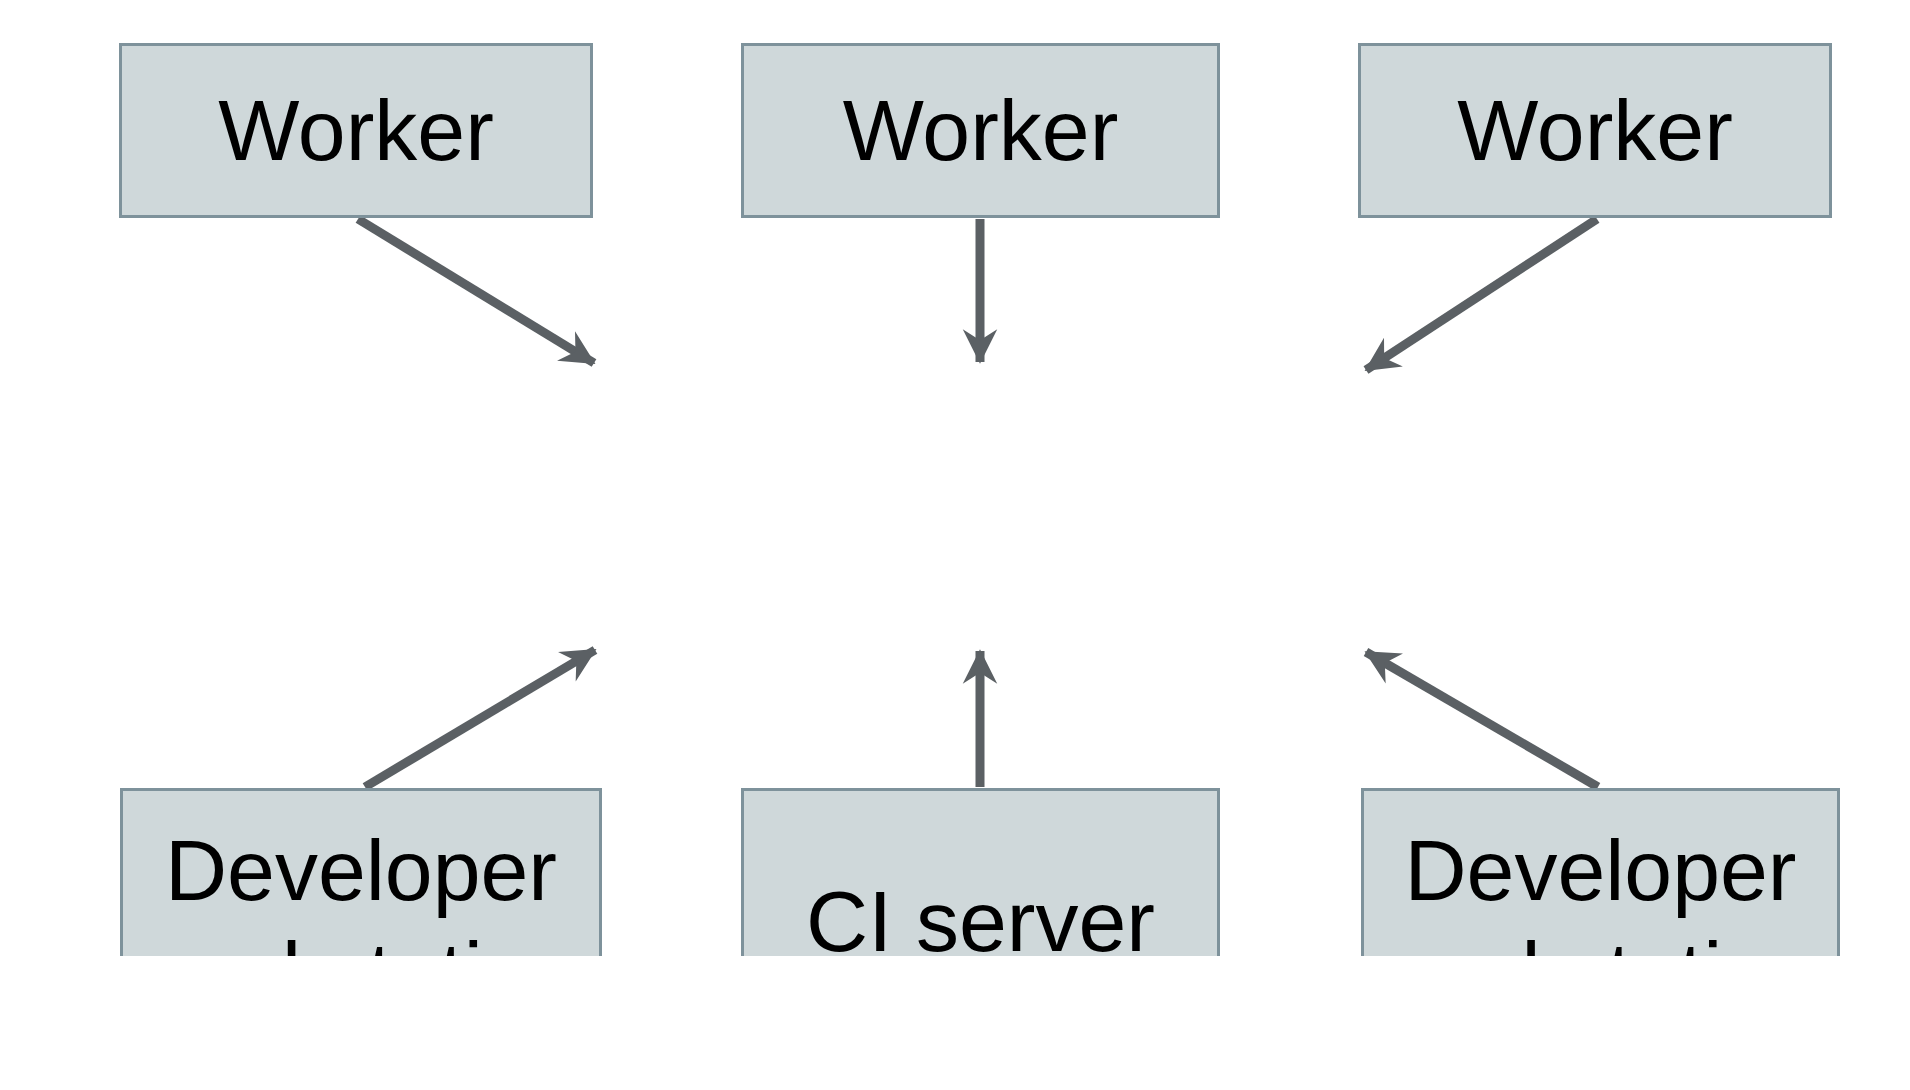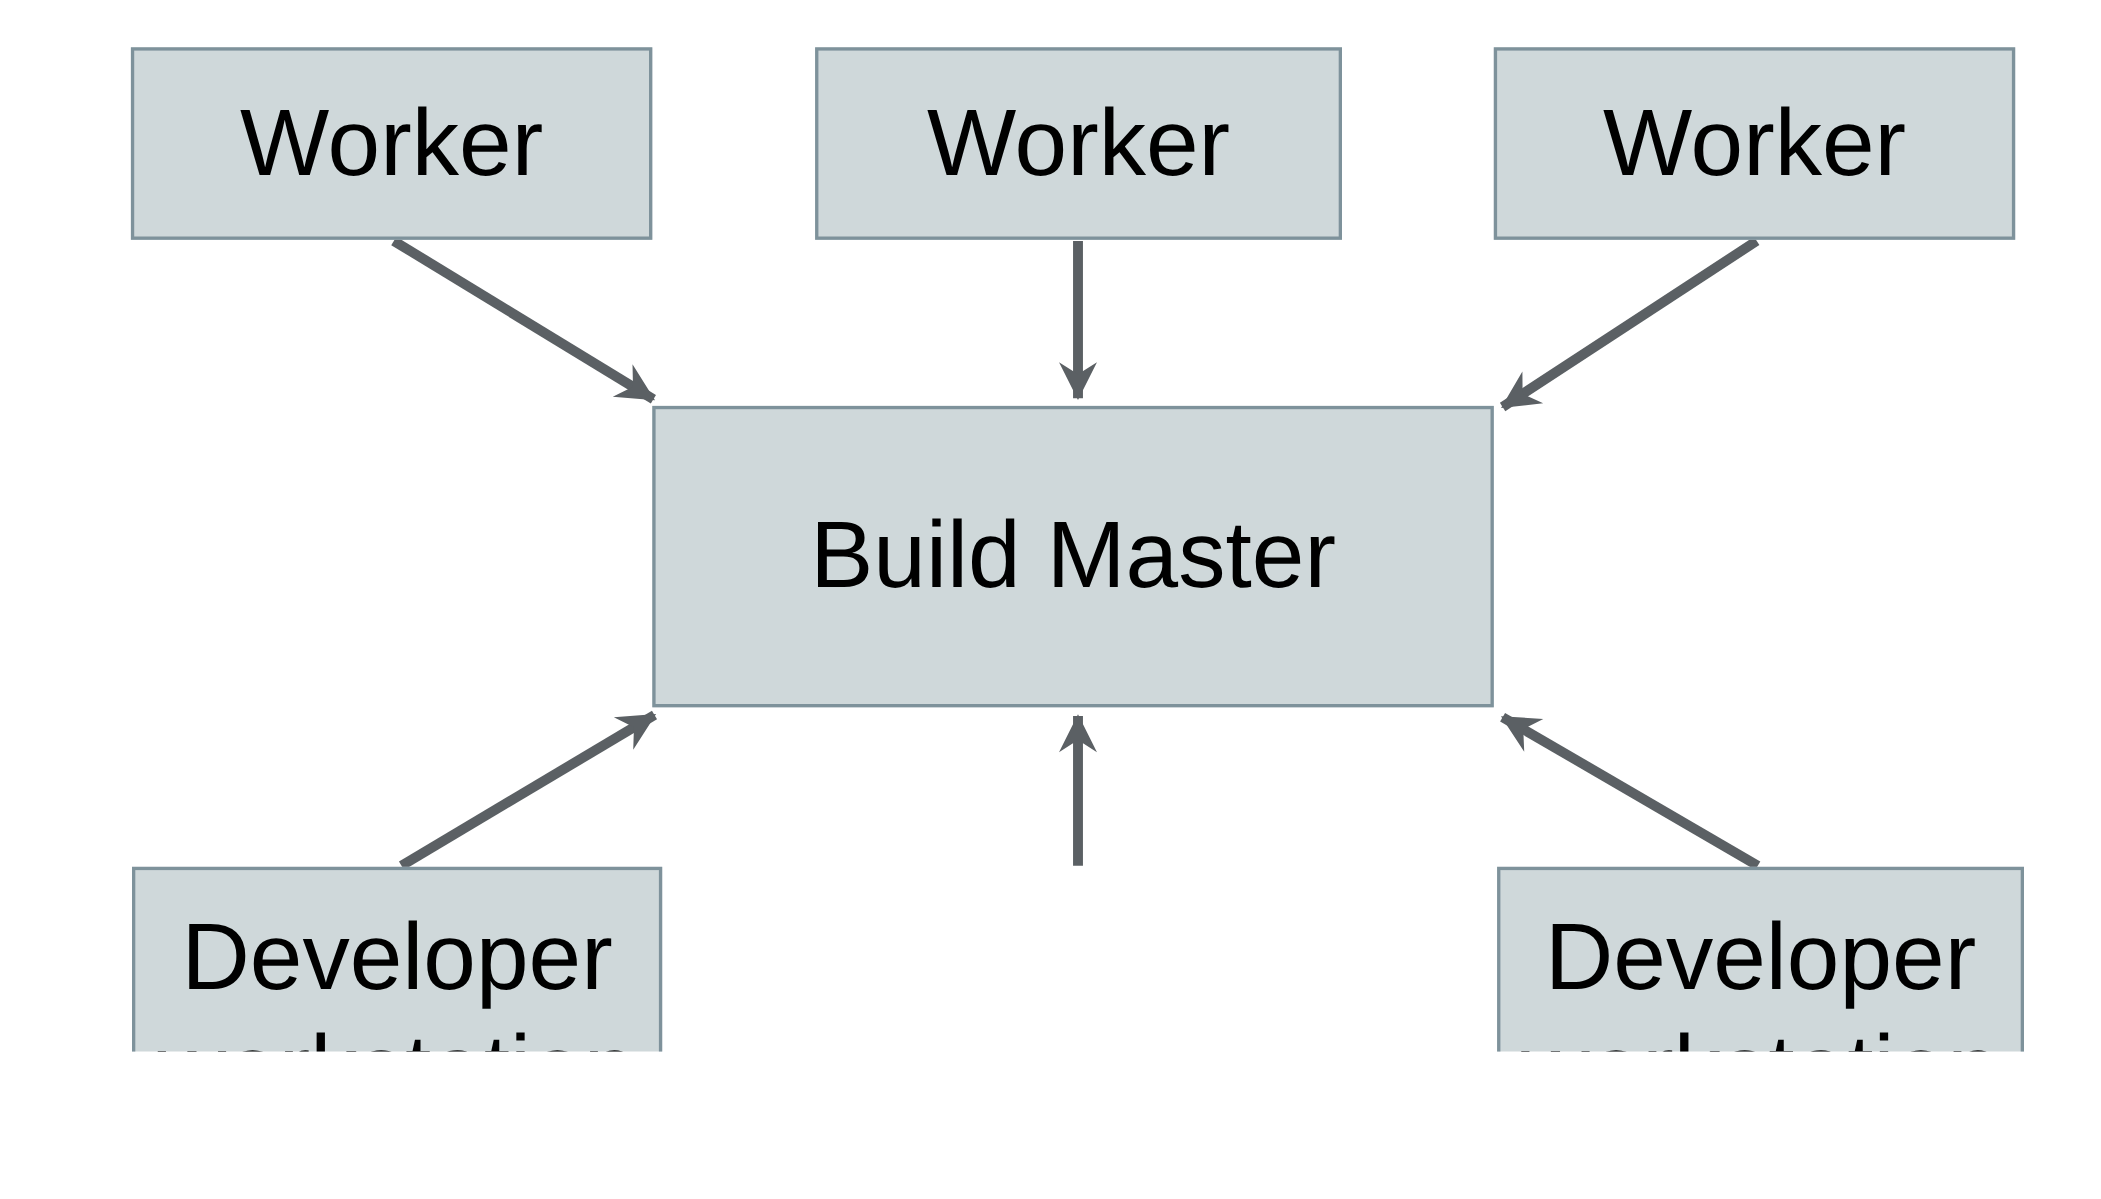--- a/index.html
+++ b/index.html
@@ -86,26 +86,26 @@
   </div>
 
   <div class="node node-worker-2">
     <span class="node-label">Worker</span>
   </div>
 
   <div class="node node-worker-3">
     <span class="node-label">Worker</span>
   </div>
 
-  <div class="node node-build-master">
-    <span class="node-label">Build Master</span>
-  </div>
 
   <div class="node node-dev-left">
     <span class="node-label">Developer workstation</span>
   </div>
 
+  <div class="node node-ci-server">
+    <span class="node-label">CI server</span>
+  </div>
 
   <div class="node node-dev-right">
     <span class="node-label">Developer workstation</span>
   </div>
 
 </div>
 
 </body></html>

